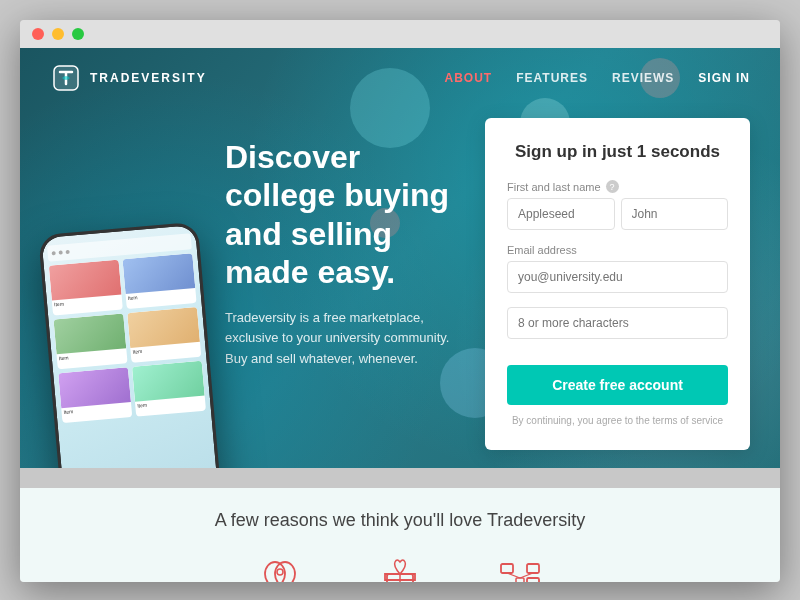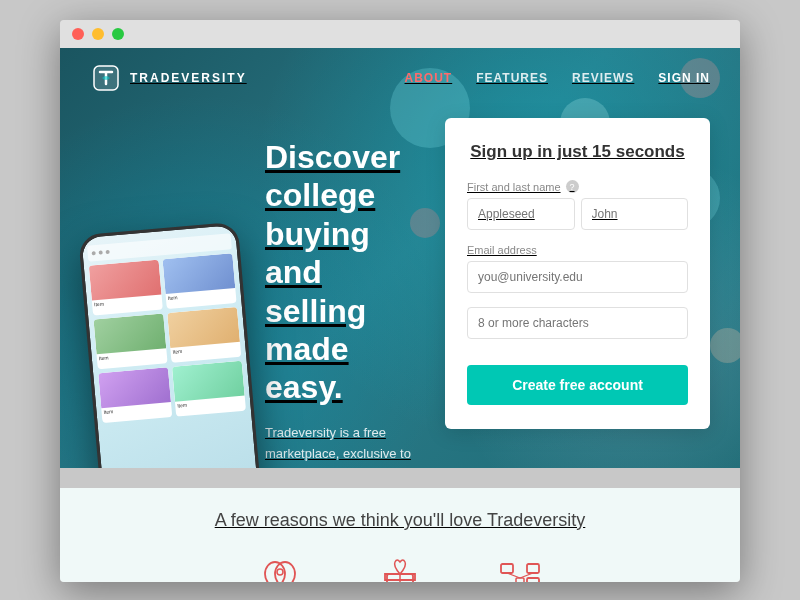--- a/index.html
+++ b/index.html
@@ -6,27 +6,26 @@
     body {
       width: 800px;
       height: 600px;
       background: #c8c8c8;
       font-family: -apple-system, BlinkMacSystemFont, 'Segoe UI', sans-serif;
       overflow: hidden;
     }
 
     
     .window {
-      width: 680px;
+      width: 760px;
       height: 562px;
       margin: 20px auto;
       border-radius: 4px;
       overflow: hidden;
       box-shadow: 0 10px 40px rgba(0,0,0,0.4);
-      text-decoration: underline;
     }
     .titlebar {
       height: 28px;
       background: #e0e0e0;
       display: flex;
       align-items: center;
       padding: 0 12px;
       gap: 8px;
     }
     .traffic-light {
@@ -390,21 +389,21 @@
             </div>
           </div>
         </div>
         <div style="margin-left: 175px; padding-top: 10px;">
           <h1 class="hero-title">Discover college buying and selling made easy.</h1>
           <p class="hero-subtitle">Tradeversity is a free marketplace, exclusive to your university community. Buy and sell whatever, whenever.</p>
         </div>
       </div>
 
       <div class="signup-card">
-        <div class="signup-title">Sign up in just 15 seconds</div>
+        <div class="signup-title">Sign up in just 1 seconds</div>
 
         <div class="form-group">
           <div class="form-label">
             <span>First and last name</span>
             <span class="help-icon">?</span>
           </div>
           <div class="form-row">
             <input class="form-input" type="text" placeholder="Appleseed" style="">
             <input class="form-input" type="text" placeholder="John" style="">
           </div>
@@ -415,20 +414,23 @@
             <span>Email address</span>
           </div>
           <input class="form-input" type="email" placeholder="you@university.edu" style="">
         </div>
 
         <div class="form-group">
           <input class="form-input" type="password" placeholder="8 or more characters" style="">
         </div>
 
         <button class="btn-create">Create free account</button>
+        <div class="terms">
+          <span>By continuing, you agree to the terms of service</span>
+        </div>
       </div>
     </div>
   </div>
 
   <div class="below-fold">
     <div class="reasons-title">A few reasons we think you'll love Tradeversity</div>
     <div class="reasons-icons">
 
       <div class="reason-icon">
         <svg class="reason-svg" viewBox="0 0 50 40" fill="none" xmlns="http://www.w3.org/2000/svg">

